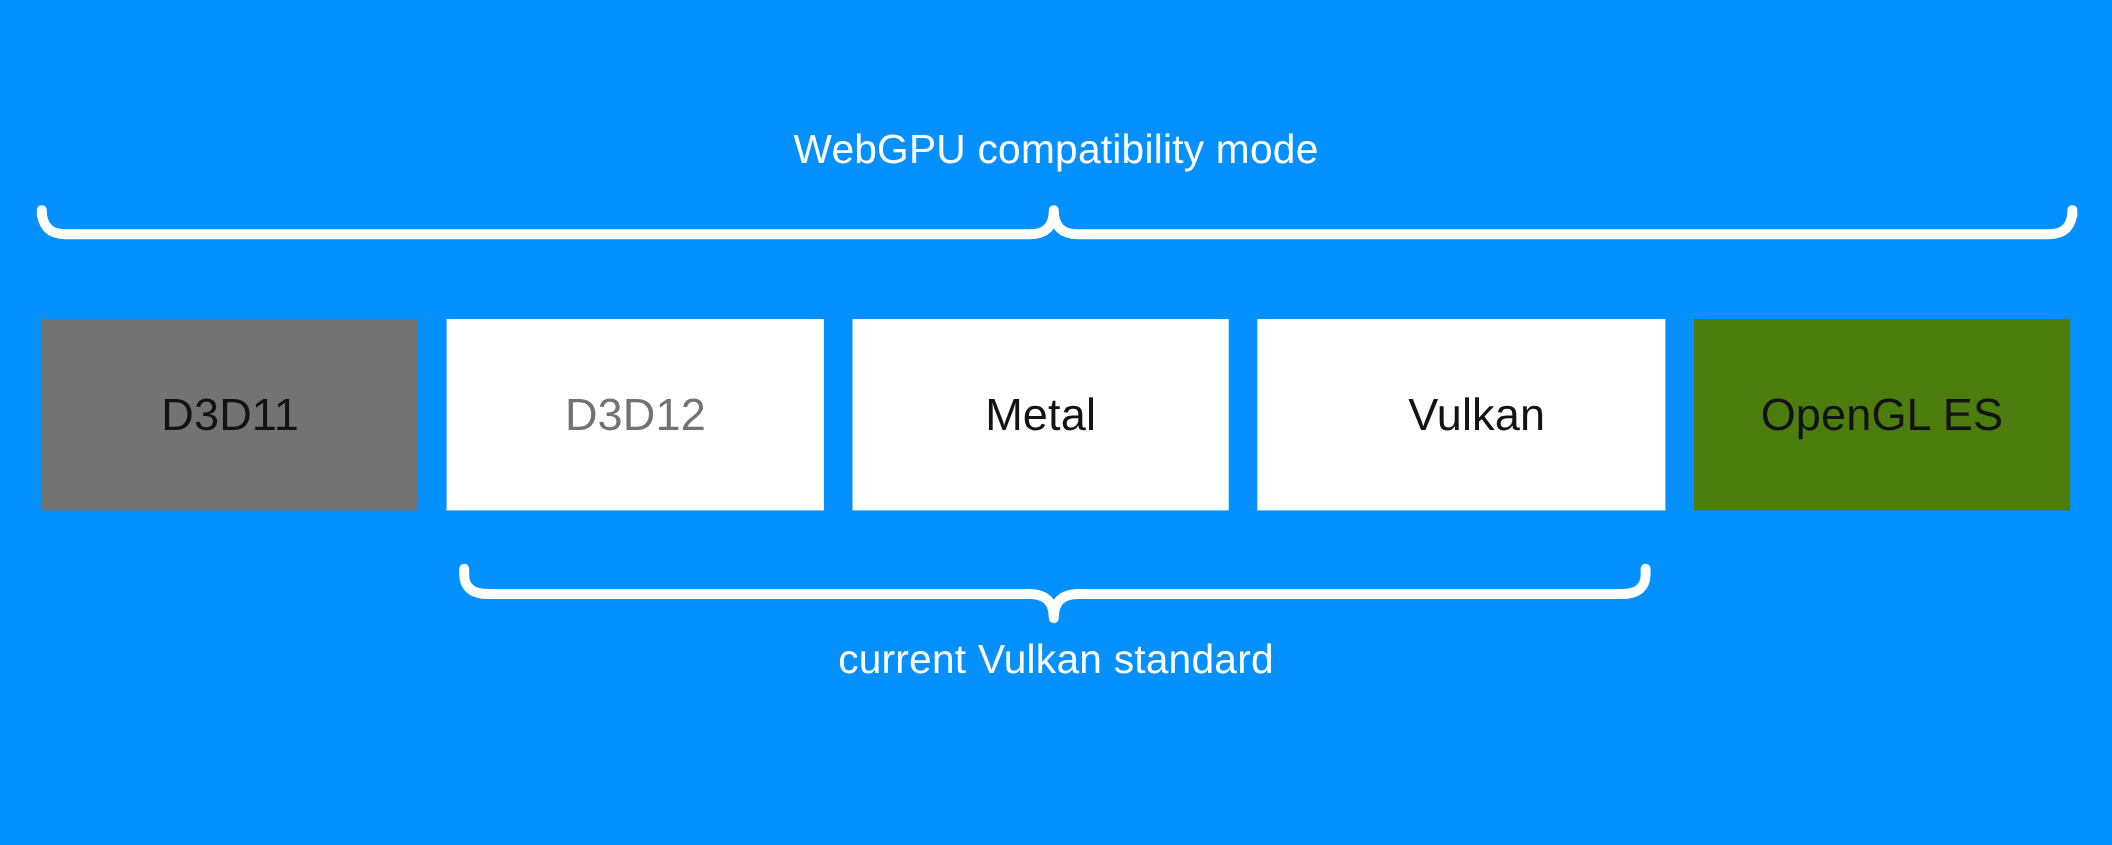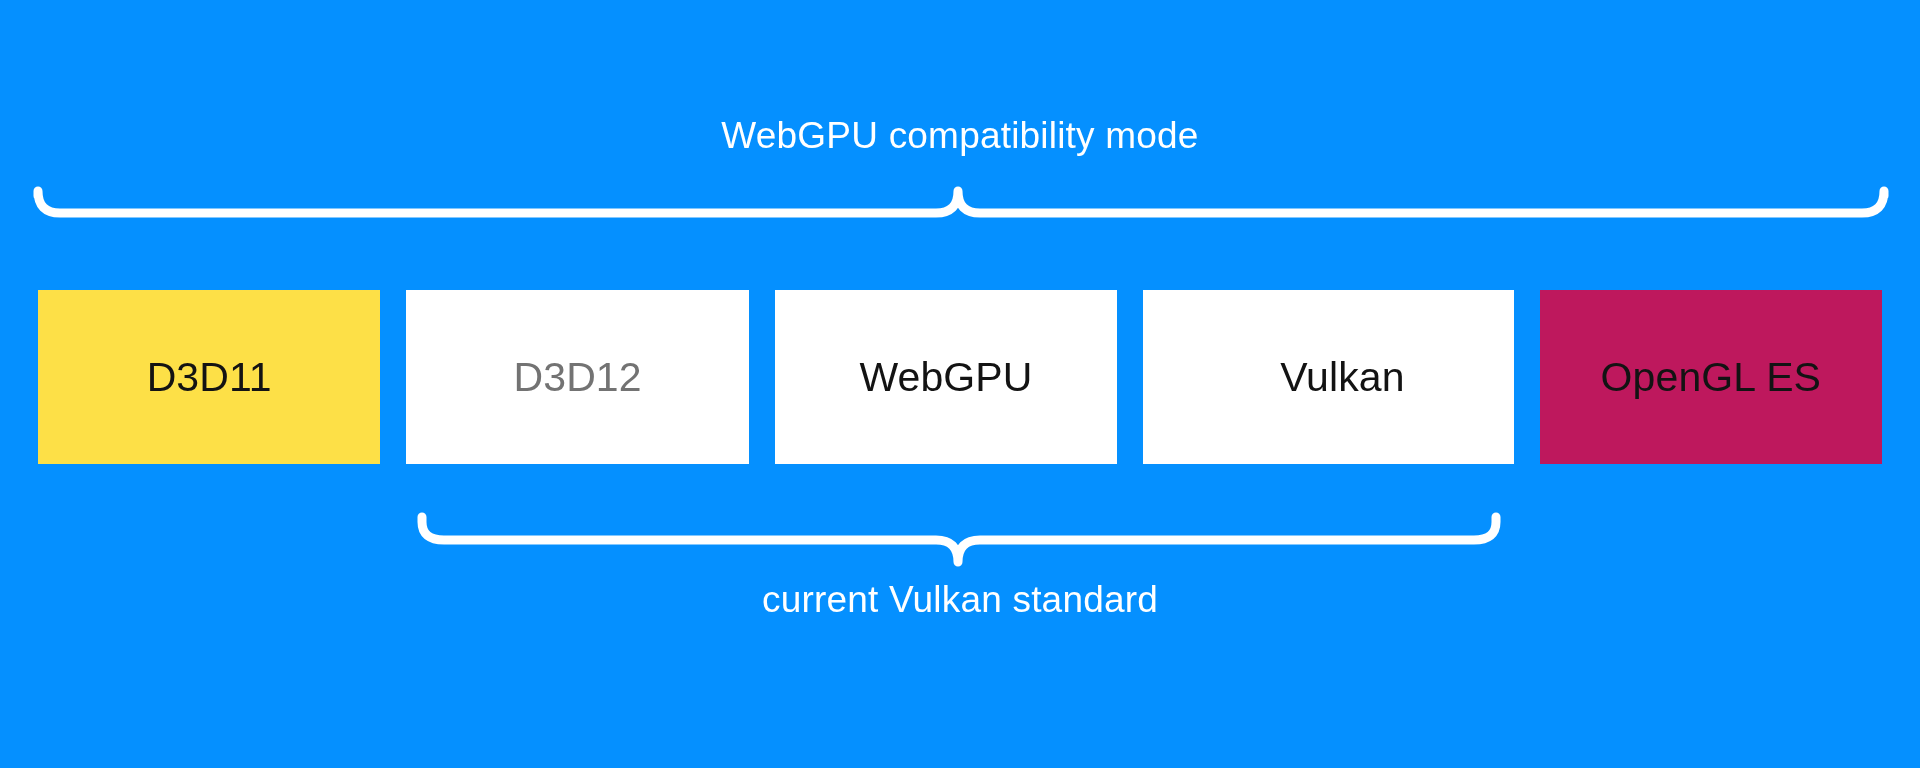--- a/index.html
+++ b/index.html
@@ -120,37 +120,37 @@
            Q 958 540 958 562
            Q 958 540 980 540
            L 1474 540
            Q 1496 540 1496 522
            L 1496 517" fill="none" stroke="#ffffff" stroke-width="9" stroke-linecap="round" stroke-linejoin="round"></path>
     </g>
   </svg>
 
   <div id="boxes-row">
 
-    <div class="api-box" style="background: #fde047;">
+    <div class="api-box" style="background: #737373;">
       <span class="api-box-label" style="color: rgb(19, 19, 19);">D3D11</span>
     </div>
 
     <div class="api-box" style="background: rgb(255, 255, 255);">
       <span class="api-box-label" style="color: #737373;">D3D12</span>
     </div>
 
     <div class="api-box" style="background: rgb(255, 255, 255);">
-      <span class="api-box-label" style="color: rgb(19, 19, 19);">WebGPU</span>
+      <span class="api-box-label" style="color: rgb(19, 19, 19);">Metal</span>
     </div>
 
     <div class="api-box" style="background: rgb(255, 255, 255); padding-left: 28px;">
       <span class="api-box-label" style="color: rgb(19, 19, 19);">Vulkan</span>
     </div>
 
-    <div class="api-box" style="background: #be185d; justify-content: center;">
+    <div class="api-box" style="background: #4d7c0f; justify-content: center;">
       <span class="api-box-label" style="color: rgb(19, 19, 19);">OpenGL ES</span>
     </div>
 
   </div>
 
   <div class="caption" id="caption-bottom" style="color: rgb(255, 255, 255);">current Vulkan standard</div>
 
 </div>
 
 </body></html>

